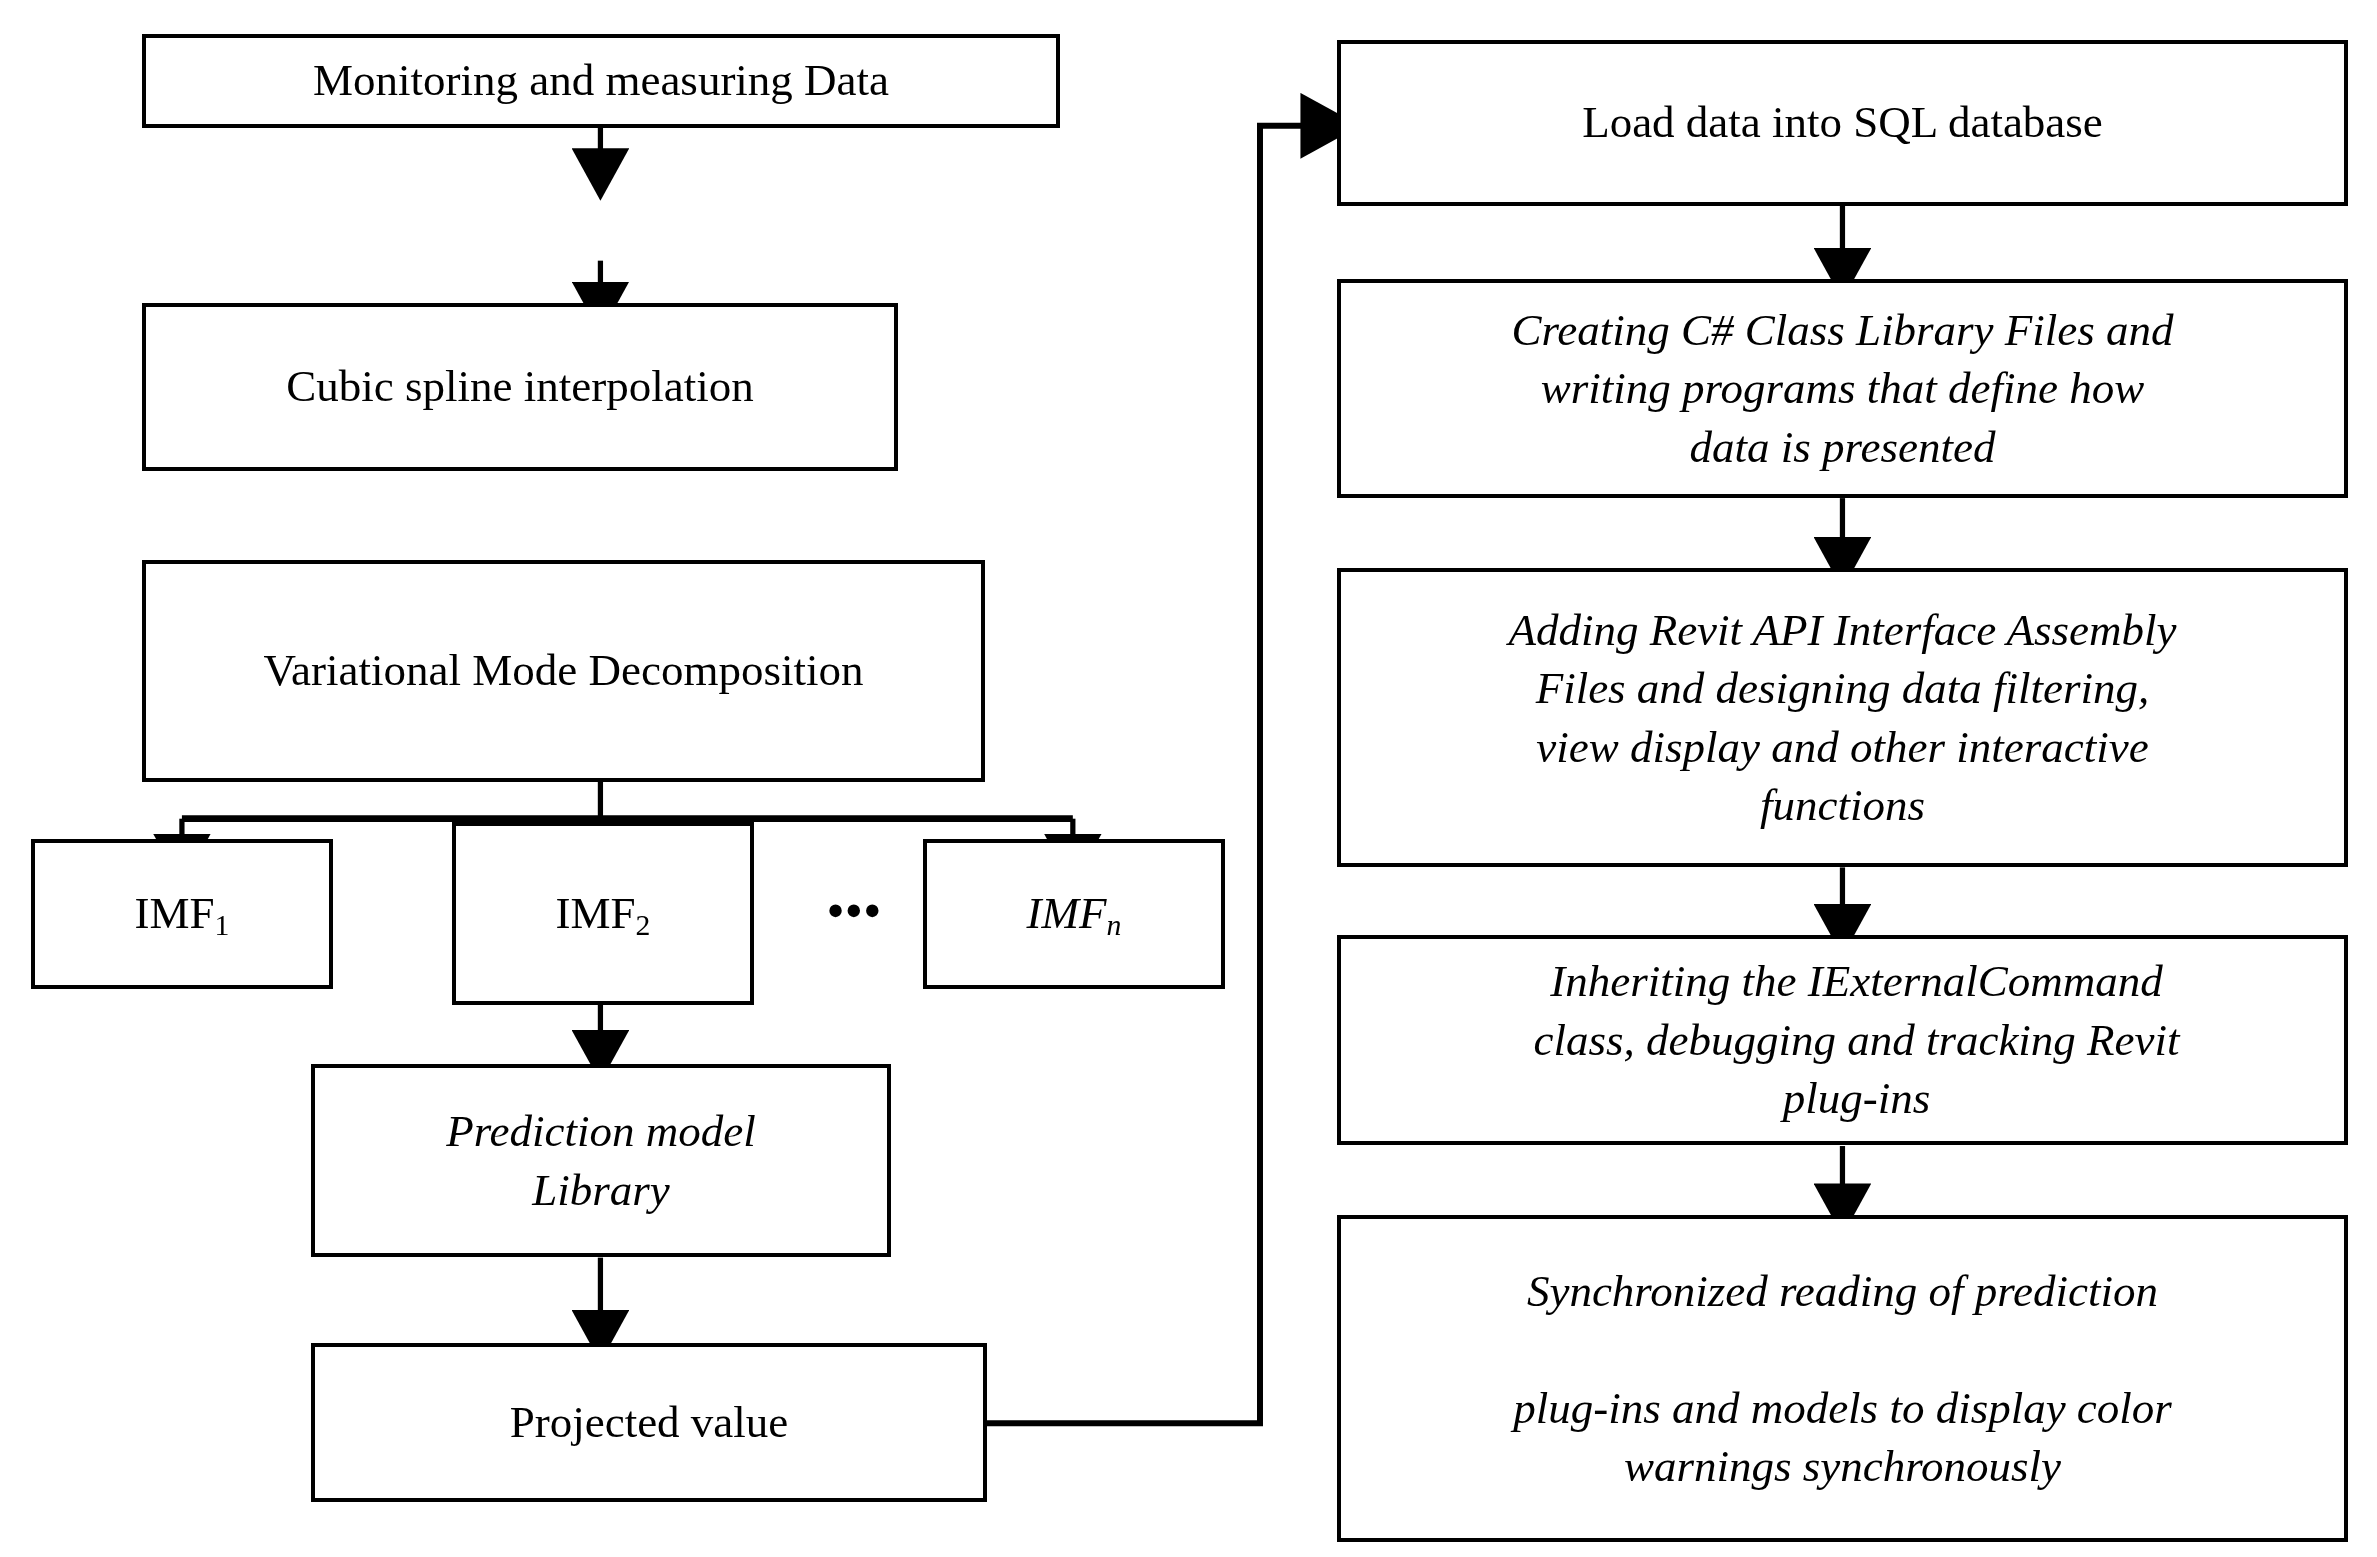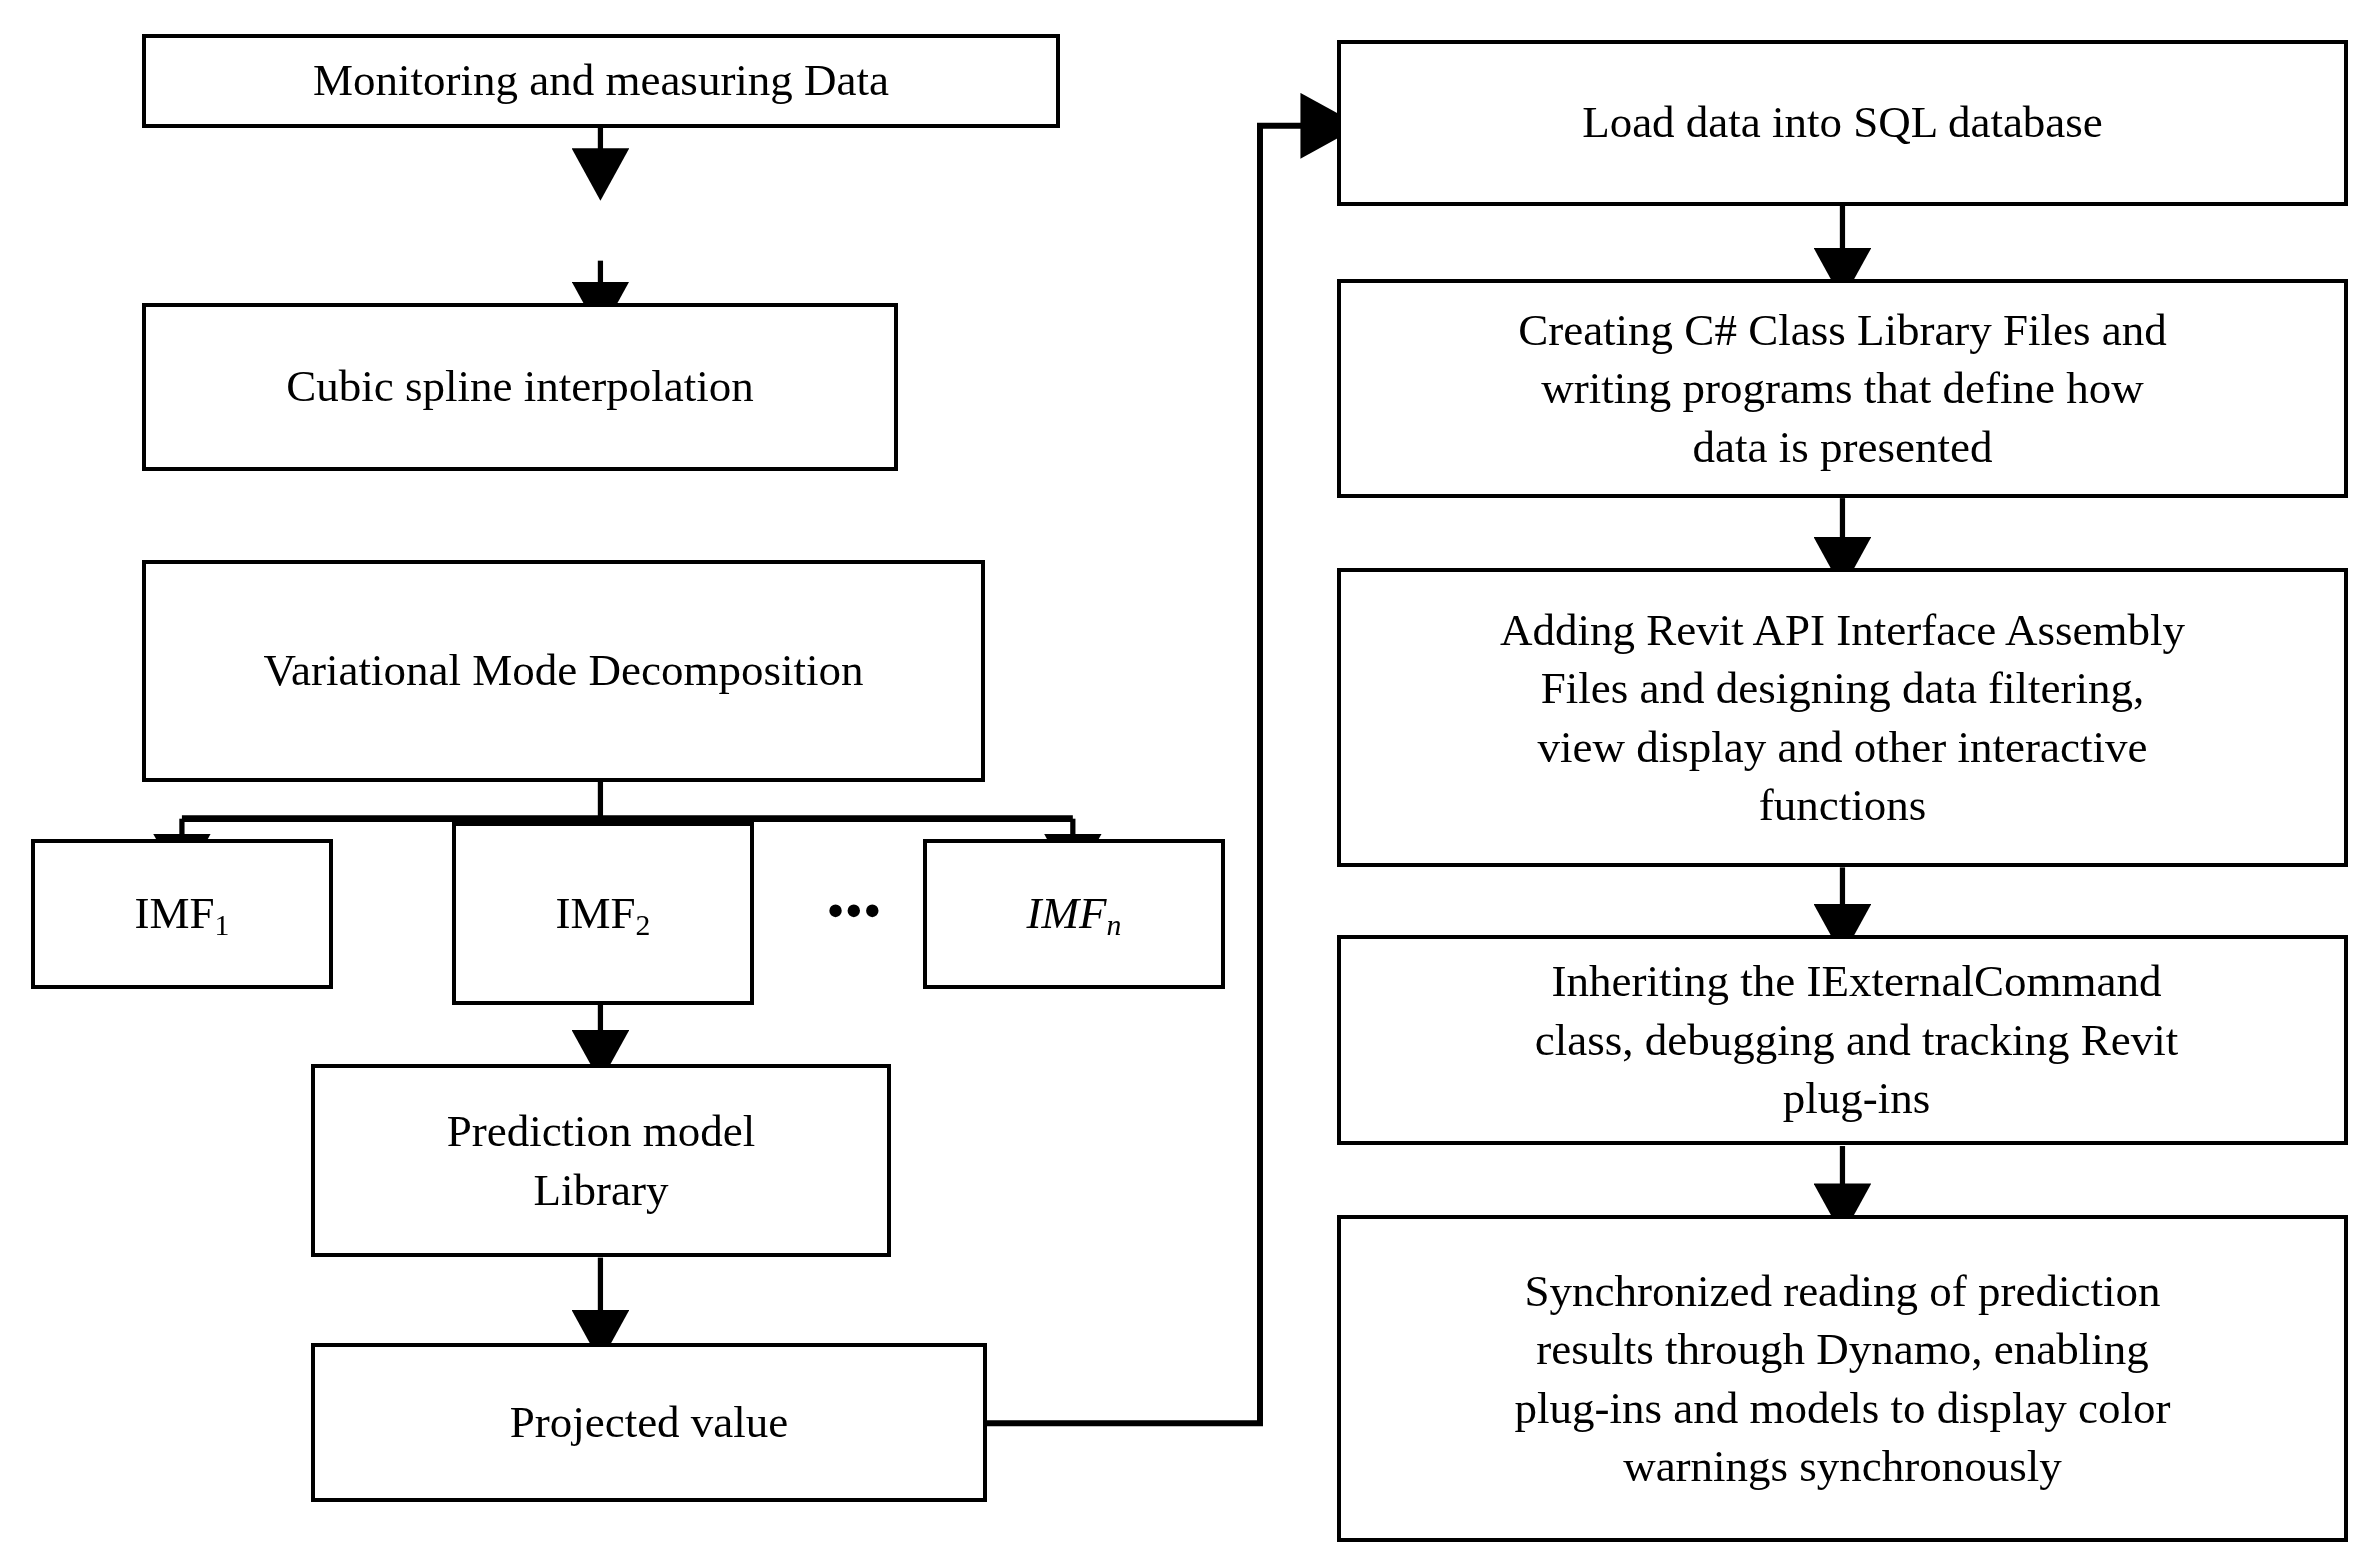--- a/index.html
+++ b/index.html
@@ -35,21 +35,21 @@
   .node .txt {
     display: block;
     width: 100%;
     color: #000000;
     font-family: "Liberation Serif", "DejaVu Serif", serif;
     font-size: 45px;
     line-height: 1.28;
     padding: 0 10.5px;
     box-sizing: border-box;
   }
-  .node.tall .txt { line-height: 1.30; }
+  .node.tall .txt { line-height: 1.30; font-style: italic; }
   .imf .txt { font-size: 45px; }
   .imf sub {
     font-size: 0.66em;
     vertical-align: -0.22em;
     line-height: 0;
   }
   .ellipsis {
     position: absolute;
     color: #000000;
     font-family: "Liberation Serif", "DejaVu Serif", serif;
@@ -164,17 +164,17 @@
 
   <div class="node tall" style="left:1337px; top:568px; width:1011px; height:299px;">
     <span class="txt"><span>Adding Revit API Interface Assembly</span><br><span>Files and designing data filtering,</span><br><span>view display and other interactive</span><br><span>functions</span></span>
   </div>
 
   <div class="node tall" style="left:1337px; top:935px; width:1011px; height:210px;padding-left:28px;">
     <span class="txt"><span>Inheriting the IExternalCommand</span><br><span>class, debugging and tracking Revit</span><br><span>plug-ins</span></span>
   </div>
 
   <div class="node tall" style="left:1337px; top:1215px; width:1011px; height:327px;">
-    <span class="txt"><span>Synchronized reading of prediction</span><br><span>results through Dynamo, enabling</span><br><span>plug-ins and models to display color</span><br><span>warnings synchronously</span></span>
+    <span class="txt"><span>Synchronized reading of prediction</span><br><br><span>plug-ins and models to display color</span><br><span>warnings synchronously</span></span>
   </div>
 
 </div>
 
 
 </body></html>

